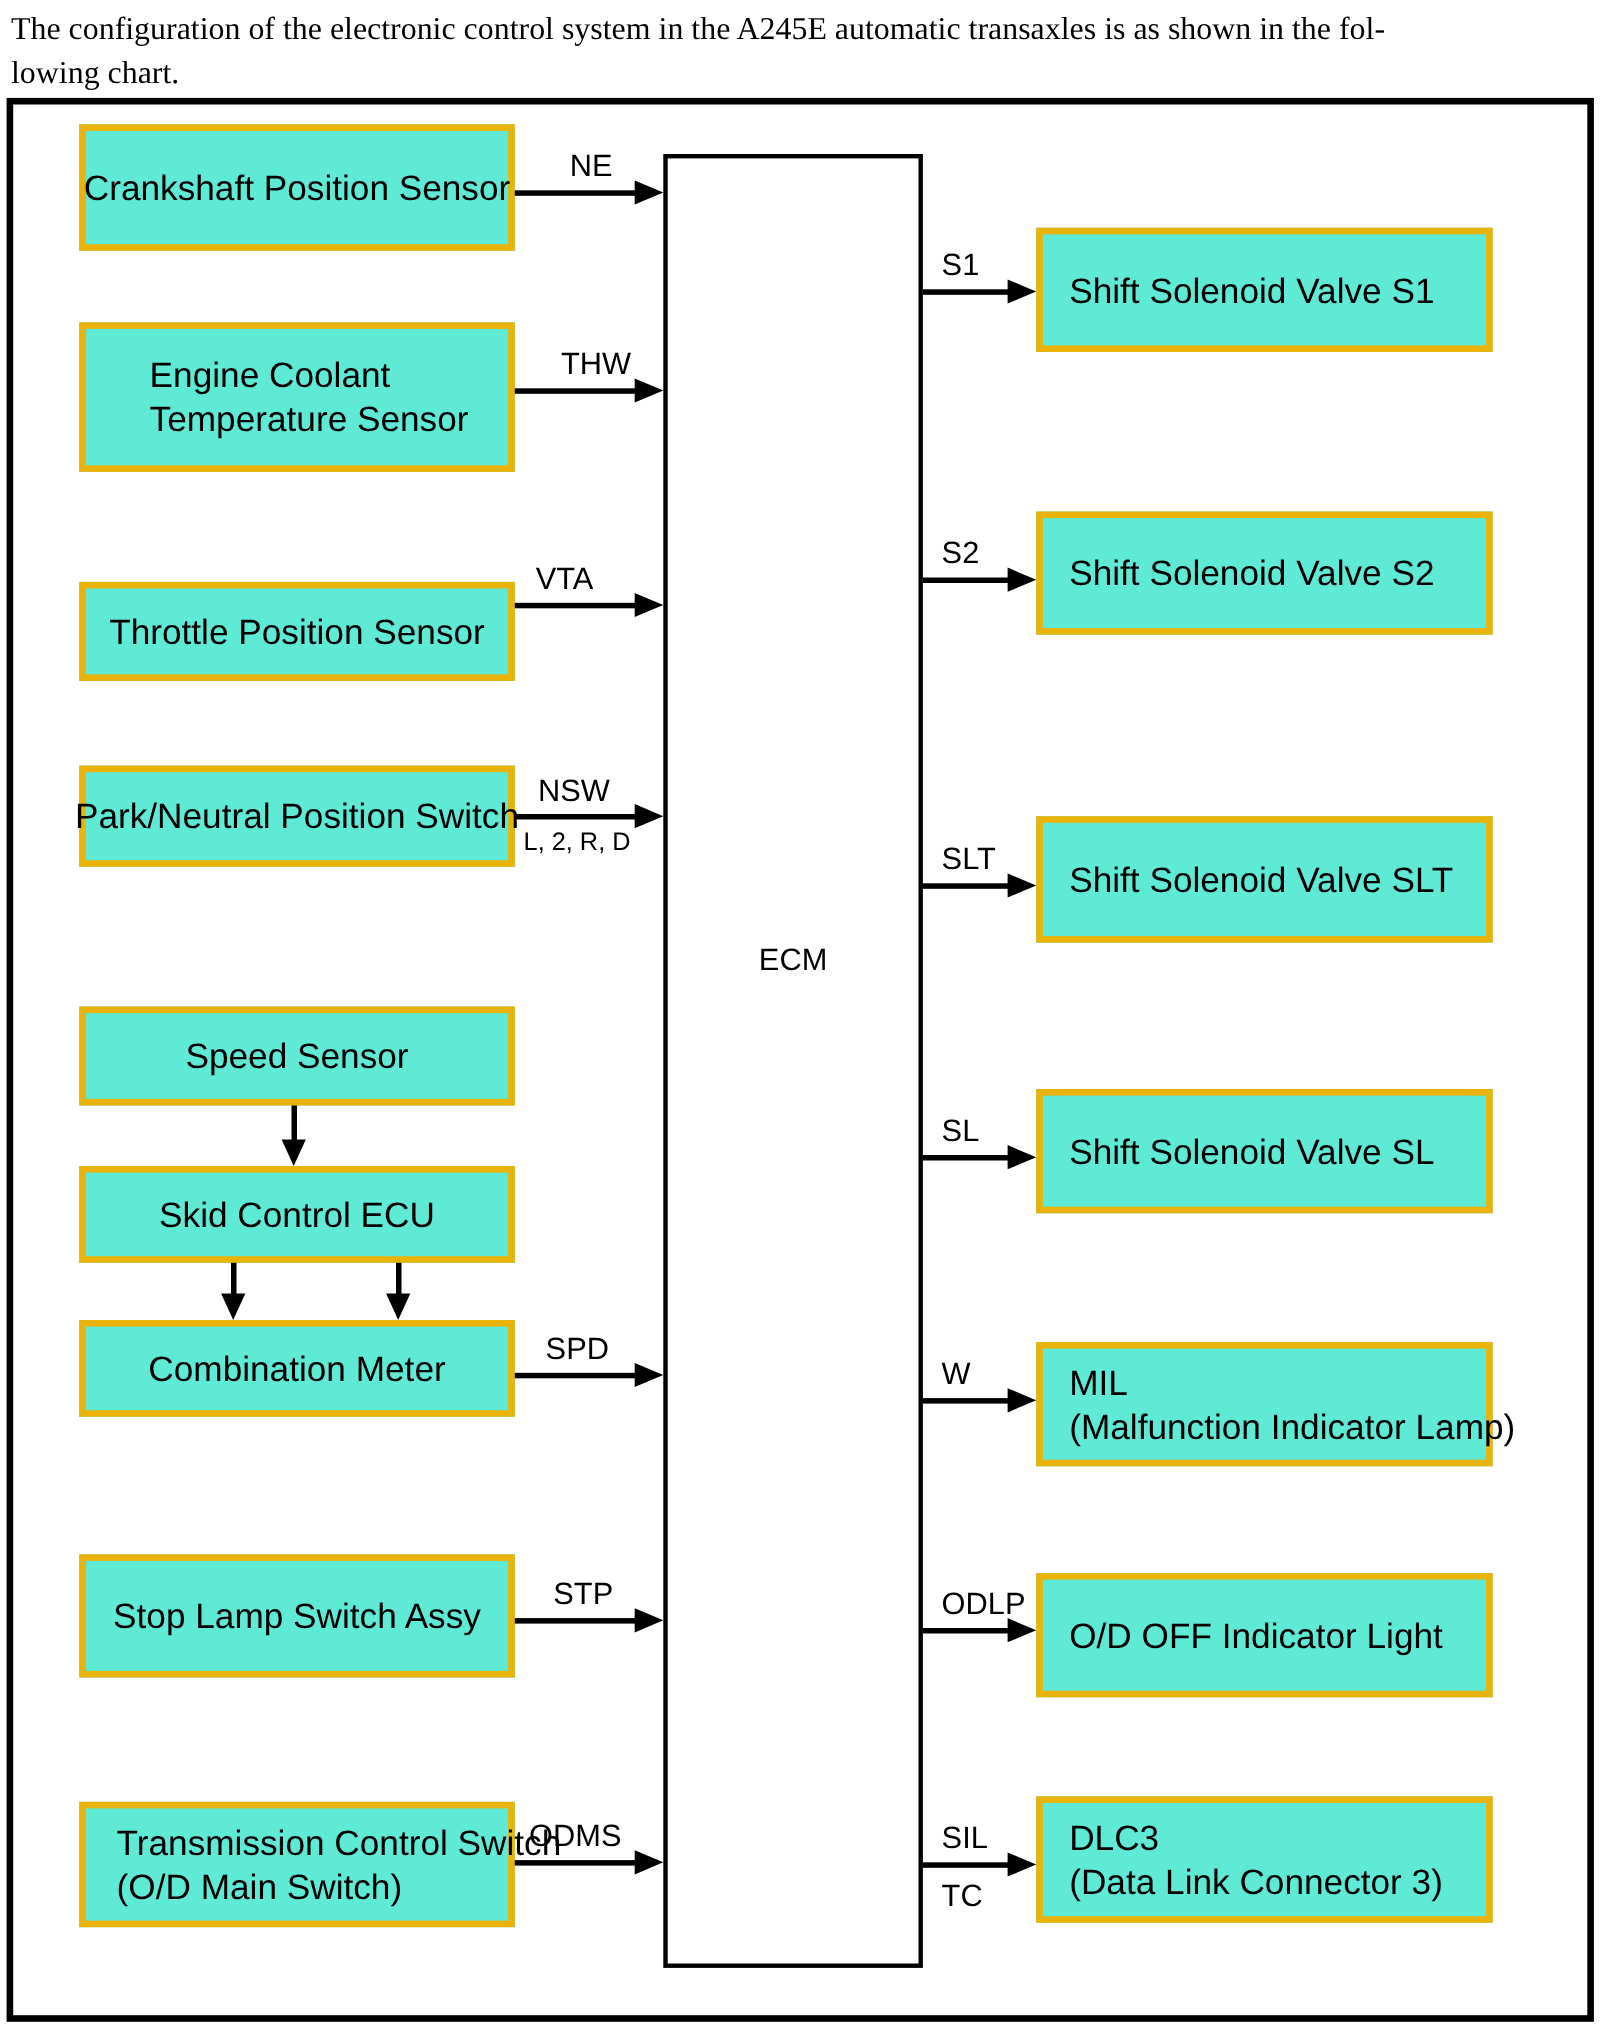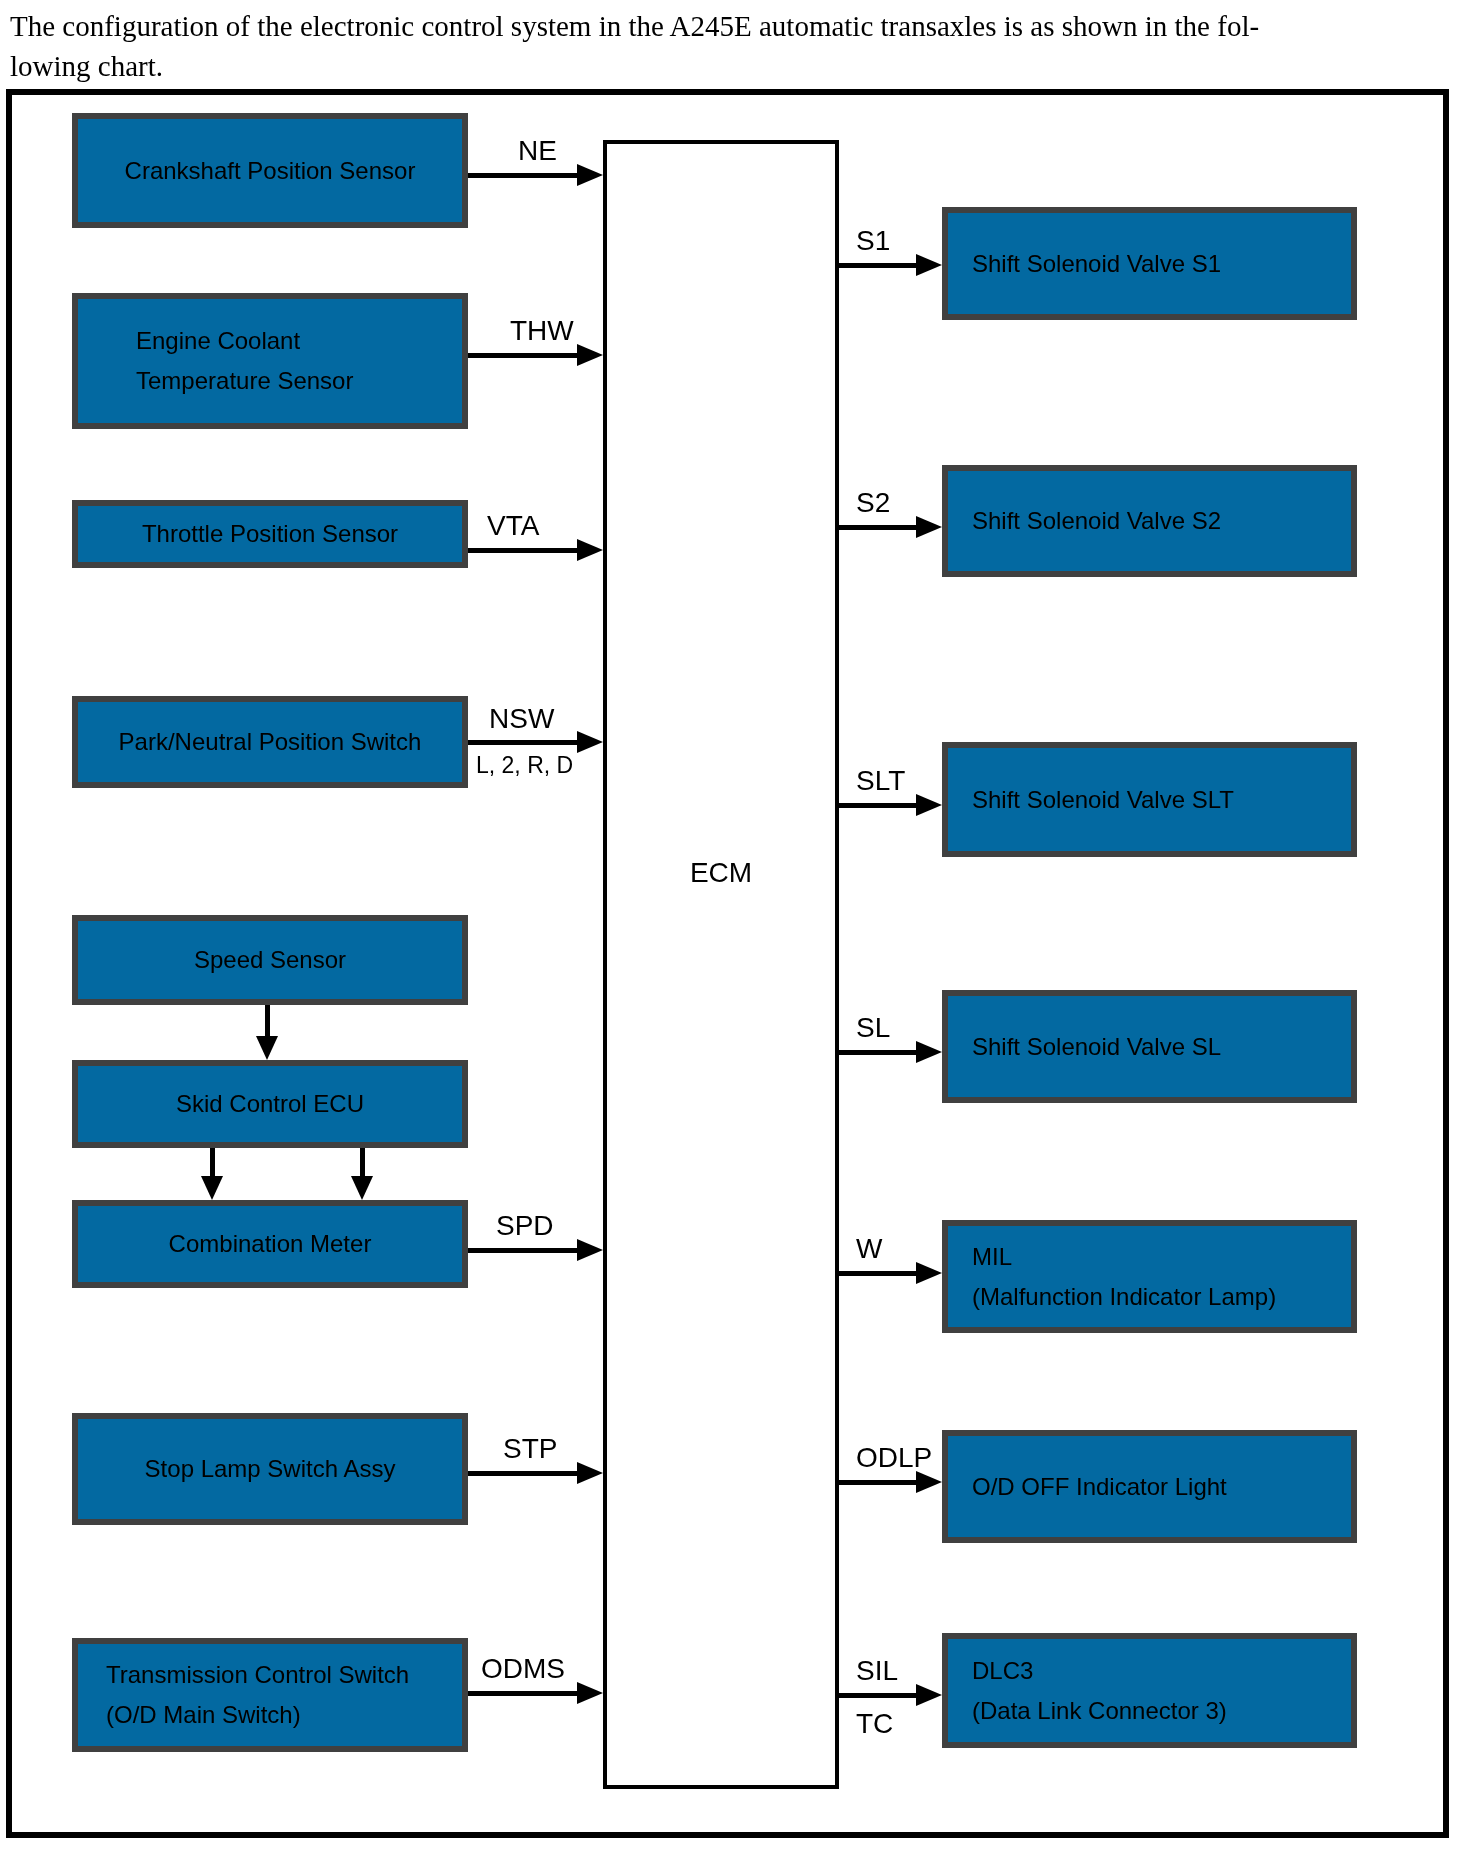--- a/index.html
+++ b/index.html
@@ -14,23 +14,23 @@
     font-size:29px; line-height:40px; white-space:pre;font-family:Liberation Serif, serif;
   }
   .frame {
     position:absolute; box-sizing:border-box;
     border:6px solid #000;
     left:6px; top:89px; width:1443px; height:1749px;
     background:#fff;
   }
   .box {
     position:absolute; box-sizing:border-box;
-    border:6px solid #404040; background:#0369a1;
+    border:6px solid #eab308; background:#5eead4;
     display:flex; align-items:center; justify-content:center;
-    text-align:center; font-size:24px; line-height:40px;
+    text-align:center; font-size:32px; line-height:40px;
     white-space:pre;
   }
   .lbox { left:72px; width:396px; }
   .rbox { left:942px; width:415px; justify-content:flex-start; text-align:left; padding-left:24px; }
   .align-left { justify-content:flex-start; text-align:left; }
   .ecm {
     position:absolute; box-sizing:border-box;
     border:4px solid #000; background:#fff;
     left:603px; top:140px; width:236px; height:1649px;
   }
@@ -66,21 +66,21 @@
   <div class="title-line" style="top:46px">lowing chart.</div>
 
   <div class="frame"></div>
 
   <div class="ecm"></div>
   <div class="ecm-label">ECM</div>
 
   <div class="box lbox" style="top:113px;height:115px">Crankshaft Position Sensor</div>
   <div class="box lbox align-left" style="top:293px;height:136px;padding-left:58px">Engine Coolant
 Temperature Sensor</div>
-  <div class="box lbox" style="top:500px;height:68px">Throttle Position Sensor</div>
+  <div class="box lbox" style="top:529px;height:90px">Throttle Position Sensor</div>
   <div class="box lbox" style="top:696px;height:92px">Park/Neutral Position Switch</div>
   <div class="box lbox" style="top:915px;height:90px">Speed Sensor</div>
   <div class="box lbox" style="top:1060px;height:88px">Skid Control ECU</div>
   <div class="box lbox" style="top:1200px;height:88px">Combination Meter</div>
   <div class="box lbox" style="top:1413px;height:112px">Stop Lamp Switch Assy</div>
   <div class="box lbox align-left" style="top:1638px;height:114px;padding-left:28px">Transmission Control Switch
 (O/D Main Switch)</div>
 
   <div class="box rbox" style="top:207px;height:113px">Shift Solenoid Valve S1</div>
   <div class="box rbox" style="top:465px;height:112px">Shift Solenoid Valve S2</div>

